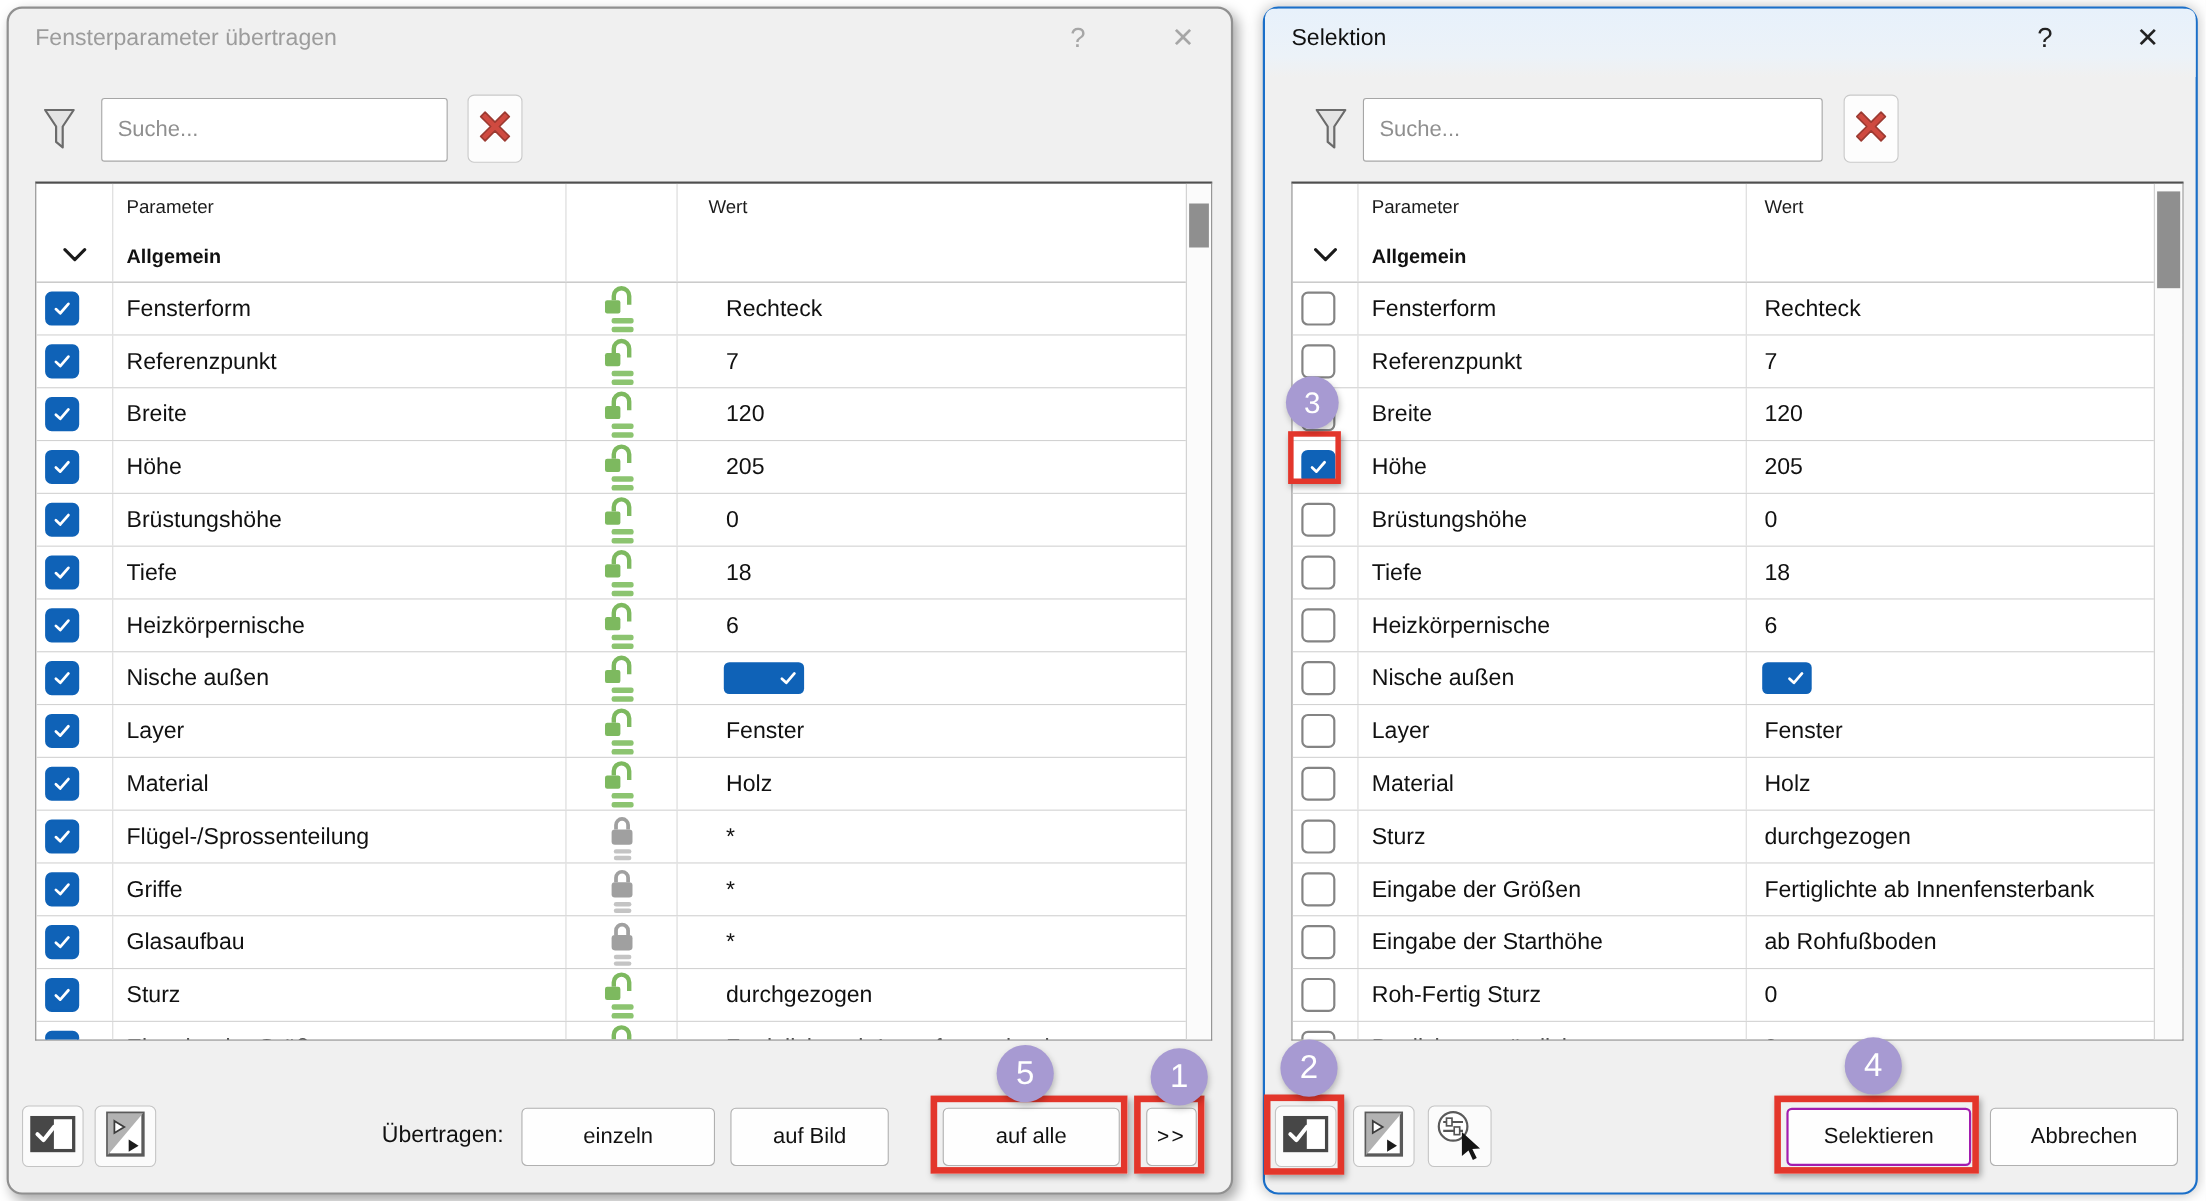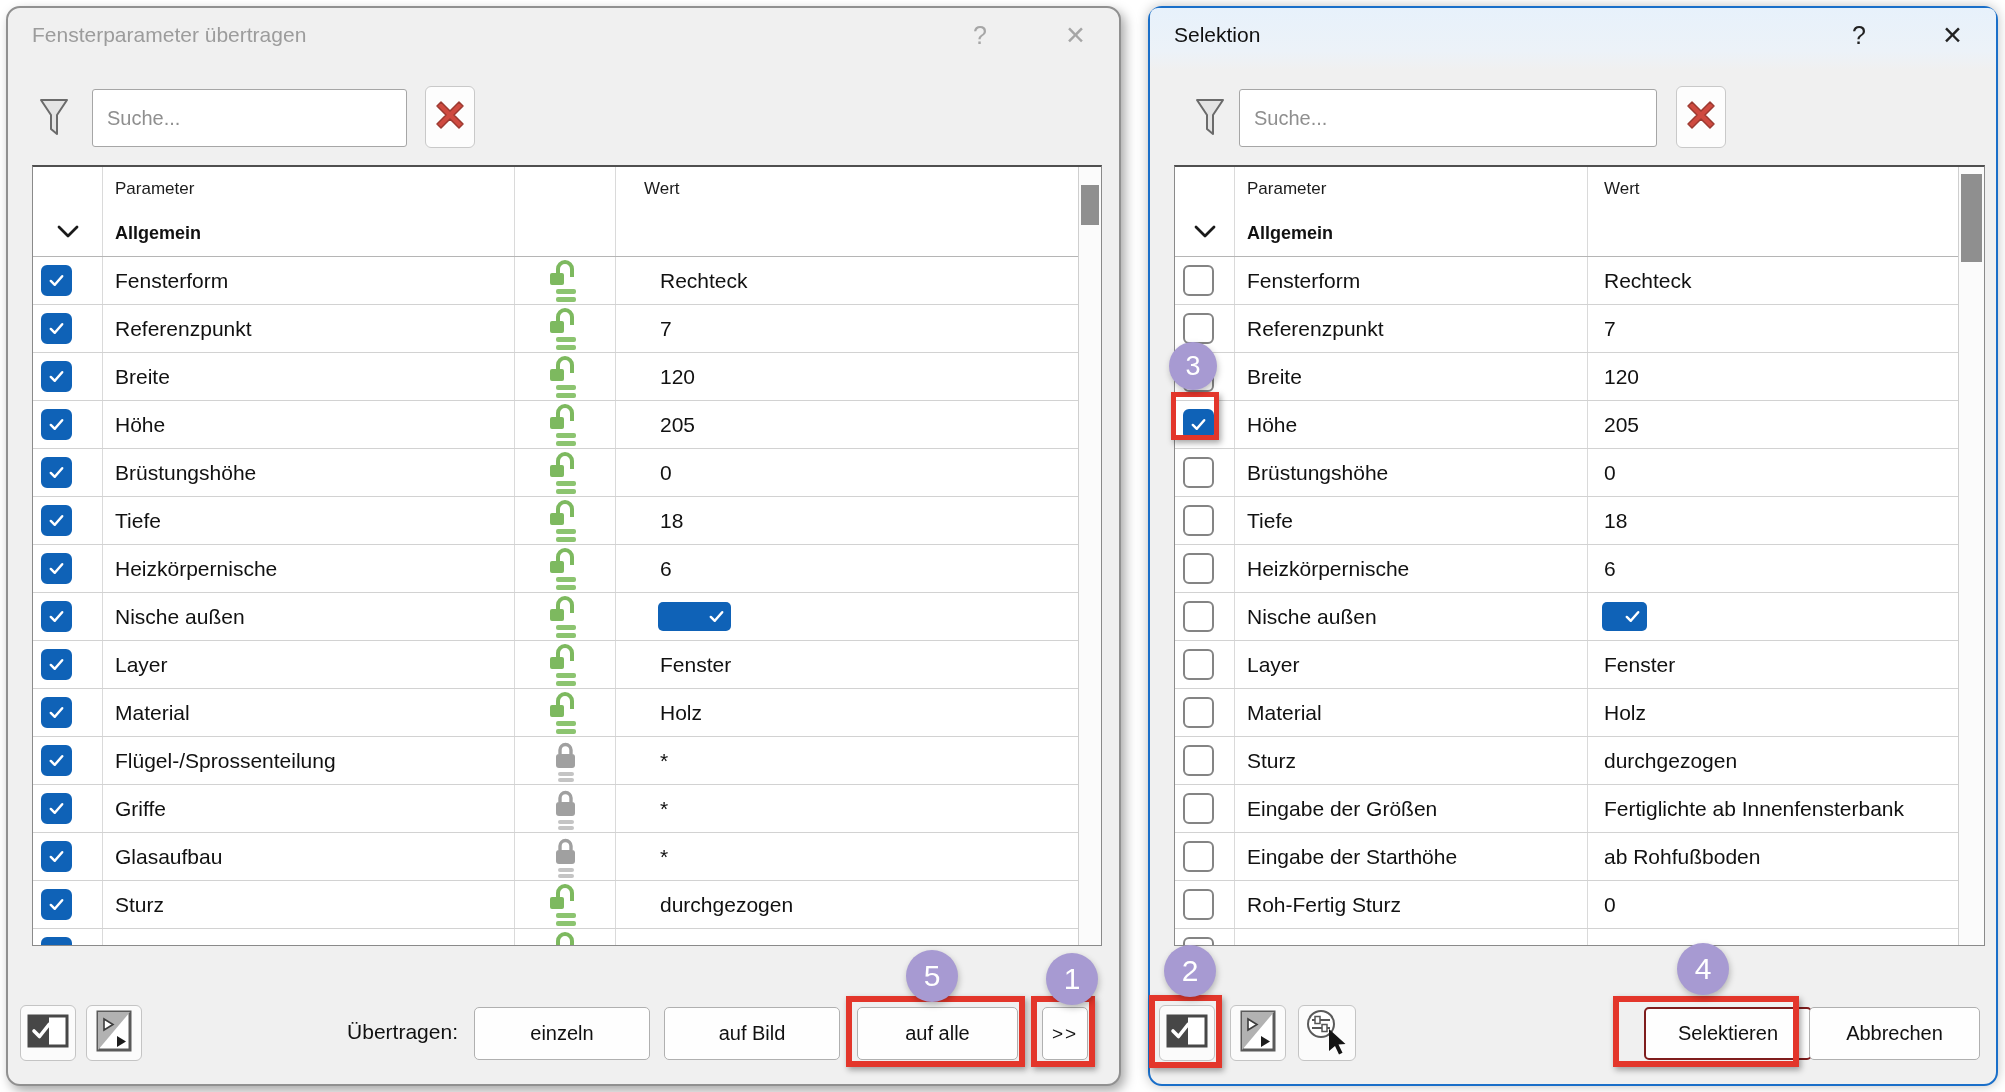--- a/index.html
+++ b/index.html
@@ -53,21 +53,21 @@
   .vcb{width:29px;height:29px;border-radius:5px;background:#0f62b7;display:flex;align-items:center;justify-content:center;flex:none;}
   .tbl-left .vcb{margin-left:42px;}
   .tbl-right .vcb{margin-left:14px;}
   .scrollcol{position:absolute;top:0;bottom:0;background:#fbfbfb;border-left:1px solid #cfcfcf;}
   .tbl-left .scrollcol{right:0;width:22px;}
   .tbl-right .scrollcol{right:0;width:25px;}
   .thumb{position:absolute;left:2px;right:2px;background:#8f8f8f;}
   
   .btn{position:absolute;background:#fefefe;border:1px solid #b0b0b0;border-radius:5px;font-size:20px;
        display:flex;align-items:center;justify-content:center;box-sizing:border-box;cursor:default;}
-  .btn-default{border:2px solid #7f1d1d;margin-left:20px;}
+  .btn-default{border:2px solid #a21caf;}
   .ibtn{position:absolute;width:56px;height:56px;background:#fbfbfb;border:1px solid #c4c4c4;border-radius:6px;
        display:flex;align-items:center;justify-content:center;box-sizing:border-box;}
   .flabel{position:absolute;font-size:21px;text-align:right;}
   
   .hl{position:absolute;border:6px solid #e3362b;box-shadow:2px 3px 6px rgba(0,0,0,.35);z-index:40;box-sizing:border-box;}
   .badge{position:absolute;width:52px;height:52px;border-radius:50%;background:#a79ad2;color:#fff;font-size:30px;
        display:flex;align-items:center;justify-content:center;z-index:50;box-shadow:1px 3px 6px rgba(0,0,0,.25);}
   .badge.small{width:48px;height:48px;font-size:27px;}
 </style>
 </head>
@@ -490,21 +490,21 @@
         <svg width="36" height="42" viewBox="0 0 36 42">
             <rect x="2" y="2" width="32" height="38" fill="#fff" stroke="#5a5a5a" stroke-width="3"></rect>
             <path d="M2 2 h32 L2 40 Z" fill="#b2b2b2"></path>
             <path d="M8 9 l9 5.5 l-9 5.5 z" fill="#fff" stroke="#3c3c3c" stroke-width="1.6"></path>
             <path d="M21 26 l9 5.5 l-9 5.5 z" fill="#1c1c1c"></path>
           </svg>
       </span>
     </div>
     <span class="flabel" style="left:240px;top:1012px;width:210px;">Übertragen:</span>
     <div class="btn" style="left:466px;top:999px;width:176px;height:53px;">einzeln</div>
-    <div class="btn" style="left:656px;top:999px;width:176px;height:53px;">auf Bild</div>
+    <div class="btn" style="left:656px;top:999px;width:144px;height:53px;">auf Bild</div>
     <div class="btn" style="left:849px;top:999px;width:161px;height:53px;">auf alle</div>
     <div class="btn" style="left:1034px;top:999px;width:46px;height:53px;letter-spacing:2px;font-size:19px;">&gt;&gt;</div>
   </div>
 
   <div class="dialog dlg-right">
     <div class="titlebar">
       <span class="title">Selektion</span>
       <span class="tb-ico" style="left:702px;">?</span>
       <span class="tb-ico" style="left:792px;">✕</span>
     </div>

